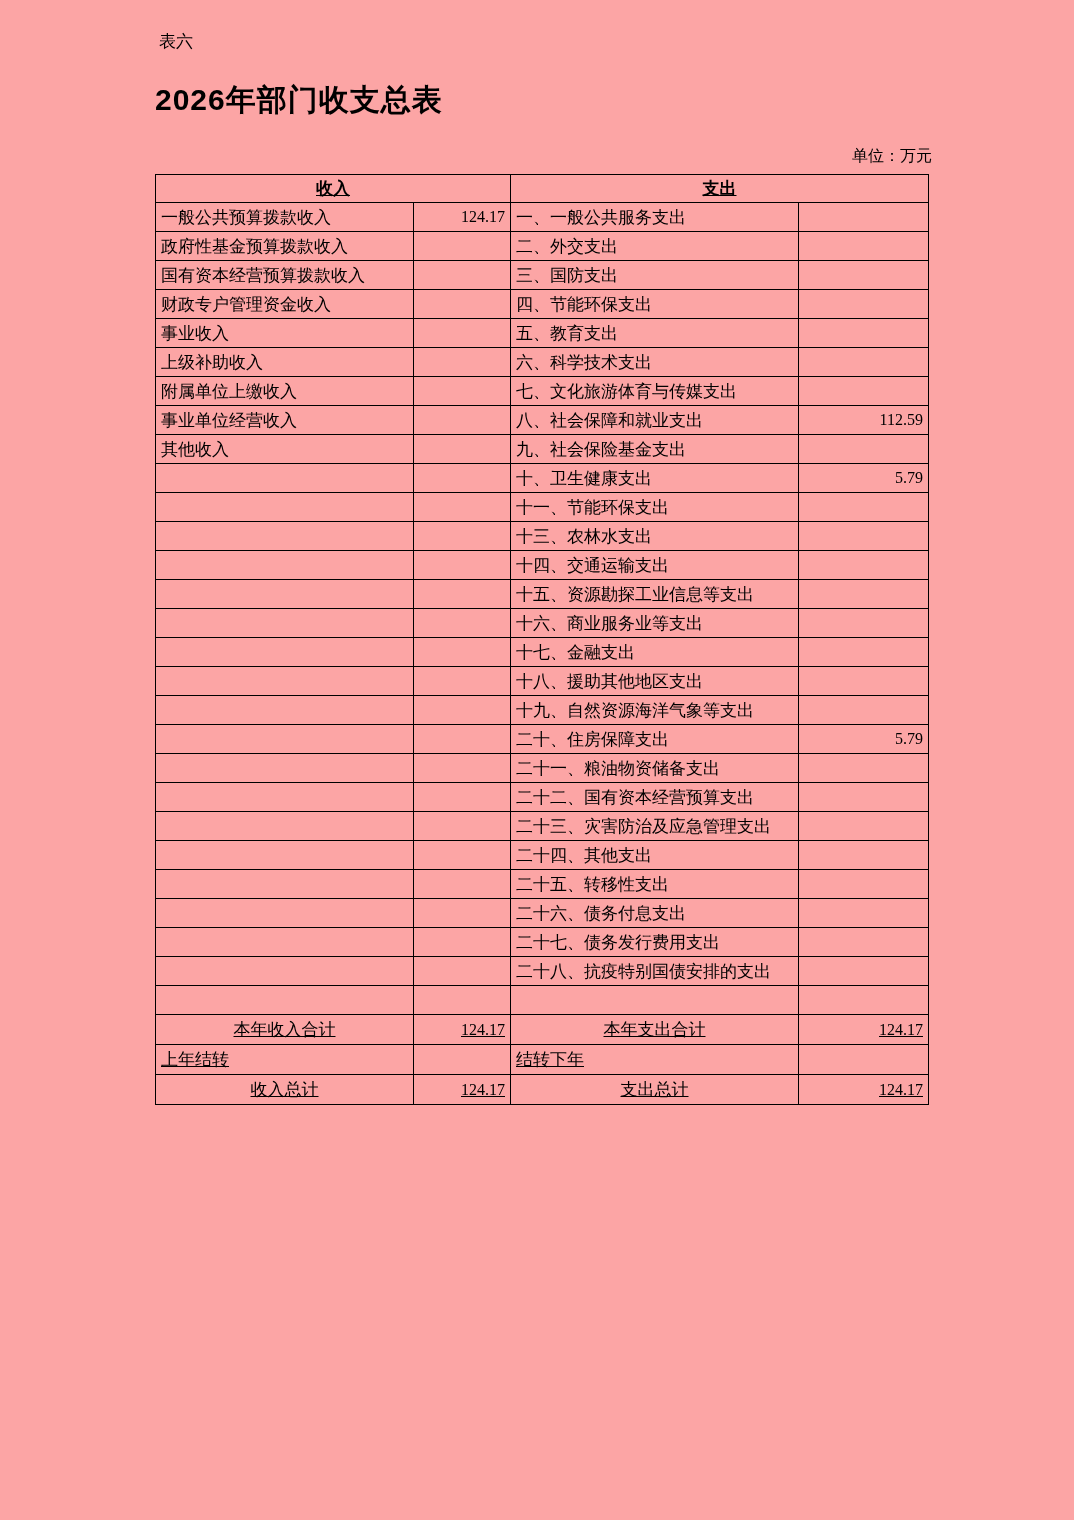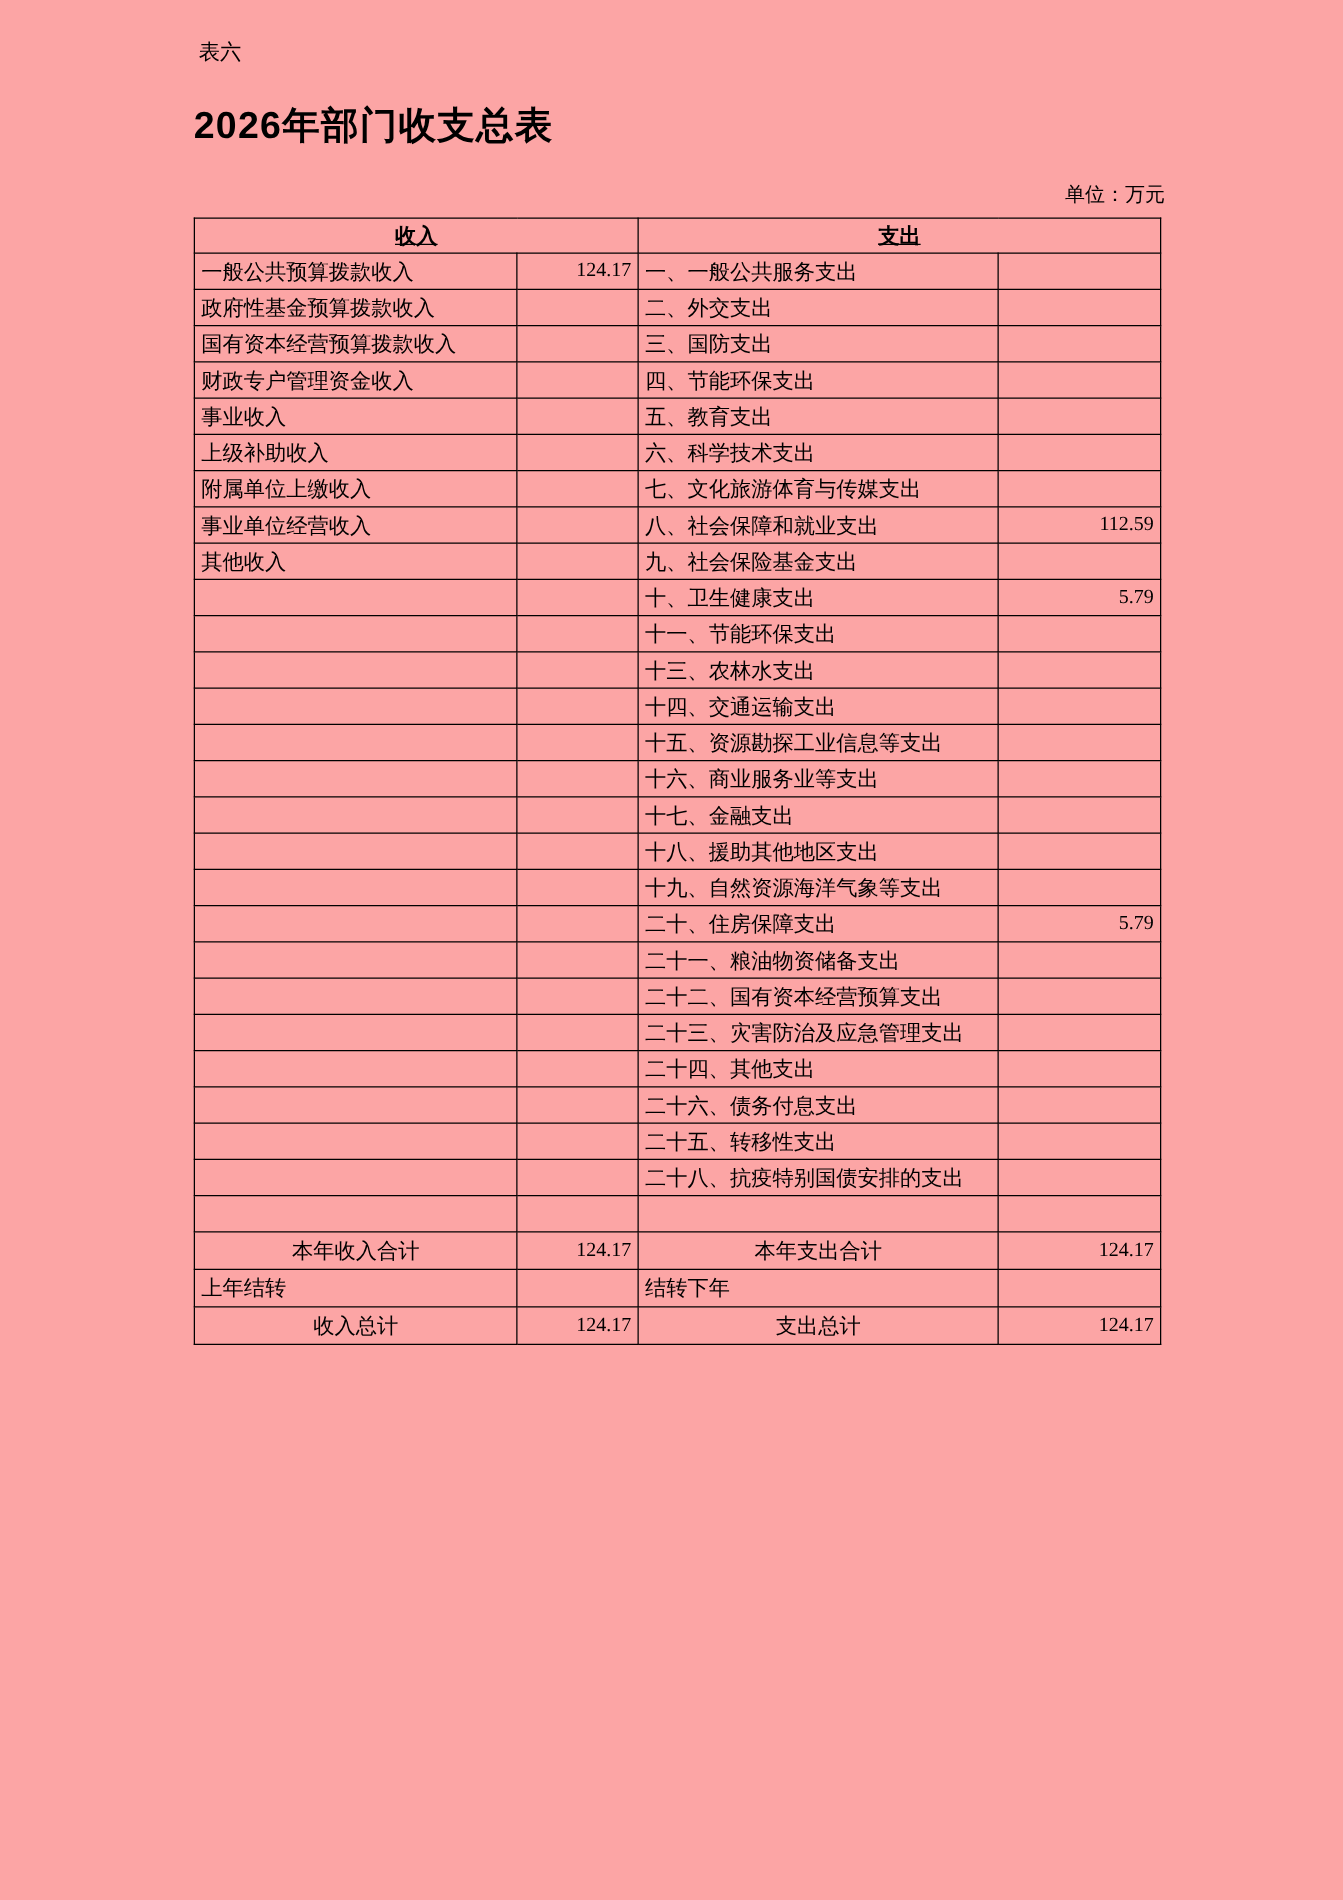--- a/index.html
+++ b/index.html
@@ -67,21 +67,21 @@
     text-align: center;
     height: 28px;
     padding: 0 4px;
     text-decoration: underline;
   }
   .budget td {
     font-size: 17px;
     height: 29px;
     padding: 0 5px;
   }
-  .budget tfoot td { height: 30px; }
+  .budget tfoot td { height: 30px; text-decoration: underline; }
   td.item { text-align: left; }
   td.item.center { text-align: center; }
   td.val {
     text-align: right;
     font-size: 16px;
     font-family: "Liberation Serif", "DejaVu Serif", serif;
   }
 </style>
 </head>
 <body>
@@ -239,27 +239,33 @@
         </tr>
         <tr>
           <td class="item"></td>
           <td class="val"></td>
           <td class="item">二十四、其他支出</td>
           <td class="val"></td>
         </tr>
         <tr>
           <td class="item"></td>
           <td class="val"></td>
+          <td class="item">二十五、转移性支出</td>
+          <td class="val"></td>
+        </tr>
+        <tr>
+          <td class="item"></td>
+          <td class="val"></td>
           <td class="item">二十六、债务付息支出</td>
           <td class="val"></td>
         </tr>
         <tr>
           <td class="item"></td>
           <td class="val"></td>
-          <td class="item">二十五、转移性支出</td>
+          <td class="item">二十七、债务发行费用支出</td>
           <td class="val"></td>
         </tr>
         <tr>
           <td class="item"></td>
           <td class="val"></td>
           <td class="item">二十八、抗疫特别国债安排的支出</td>
           <td class="val"></td>
         </tr>
         <tr>
           <td class="item"></td>

